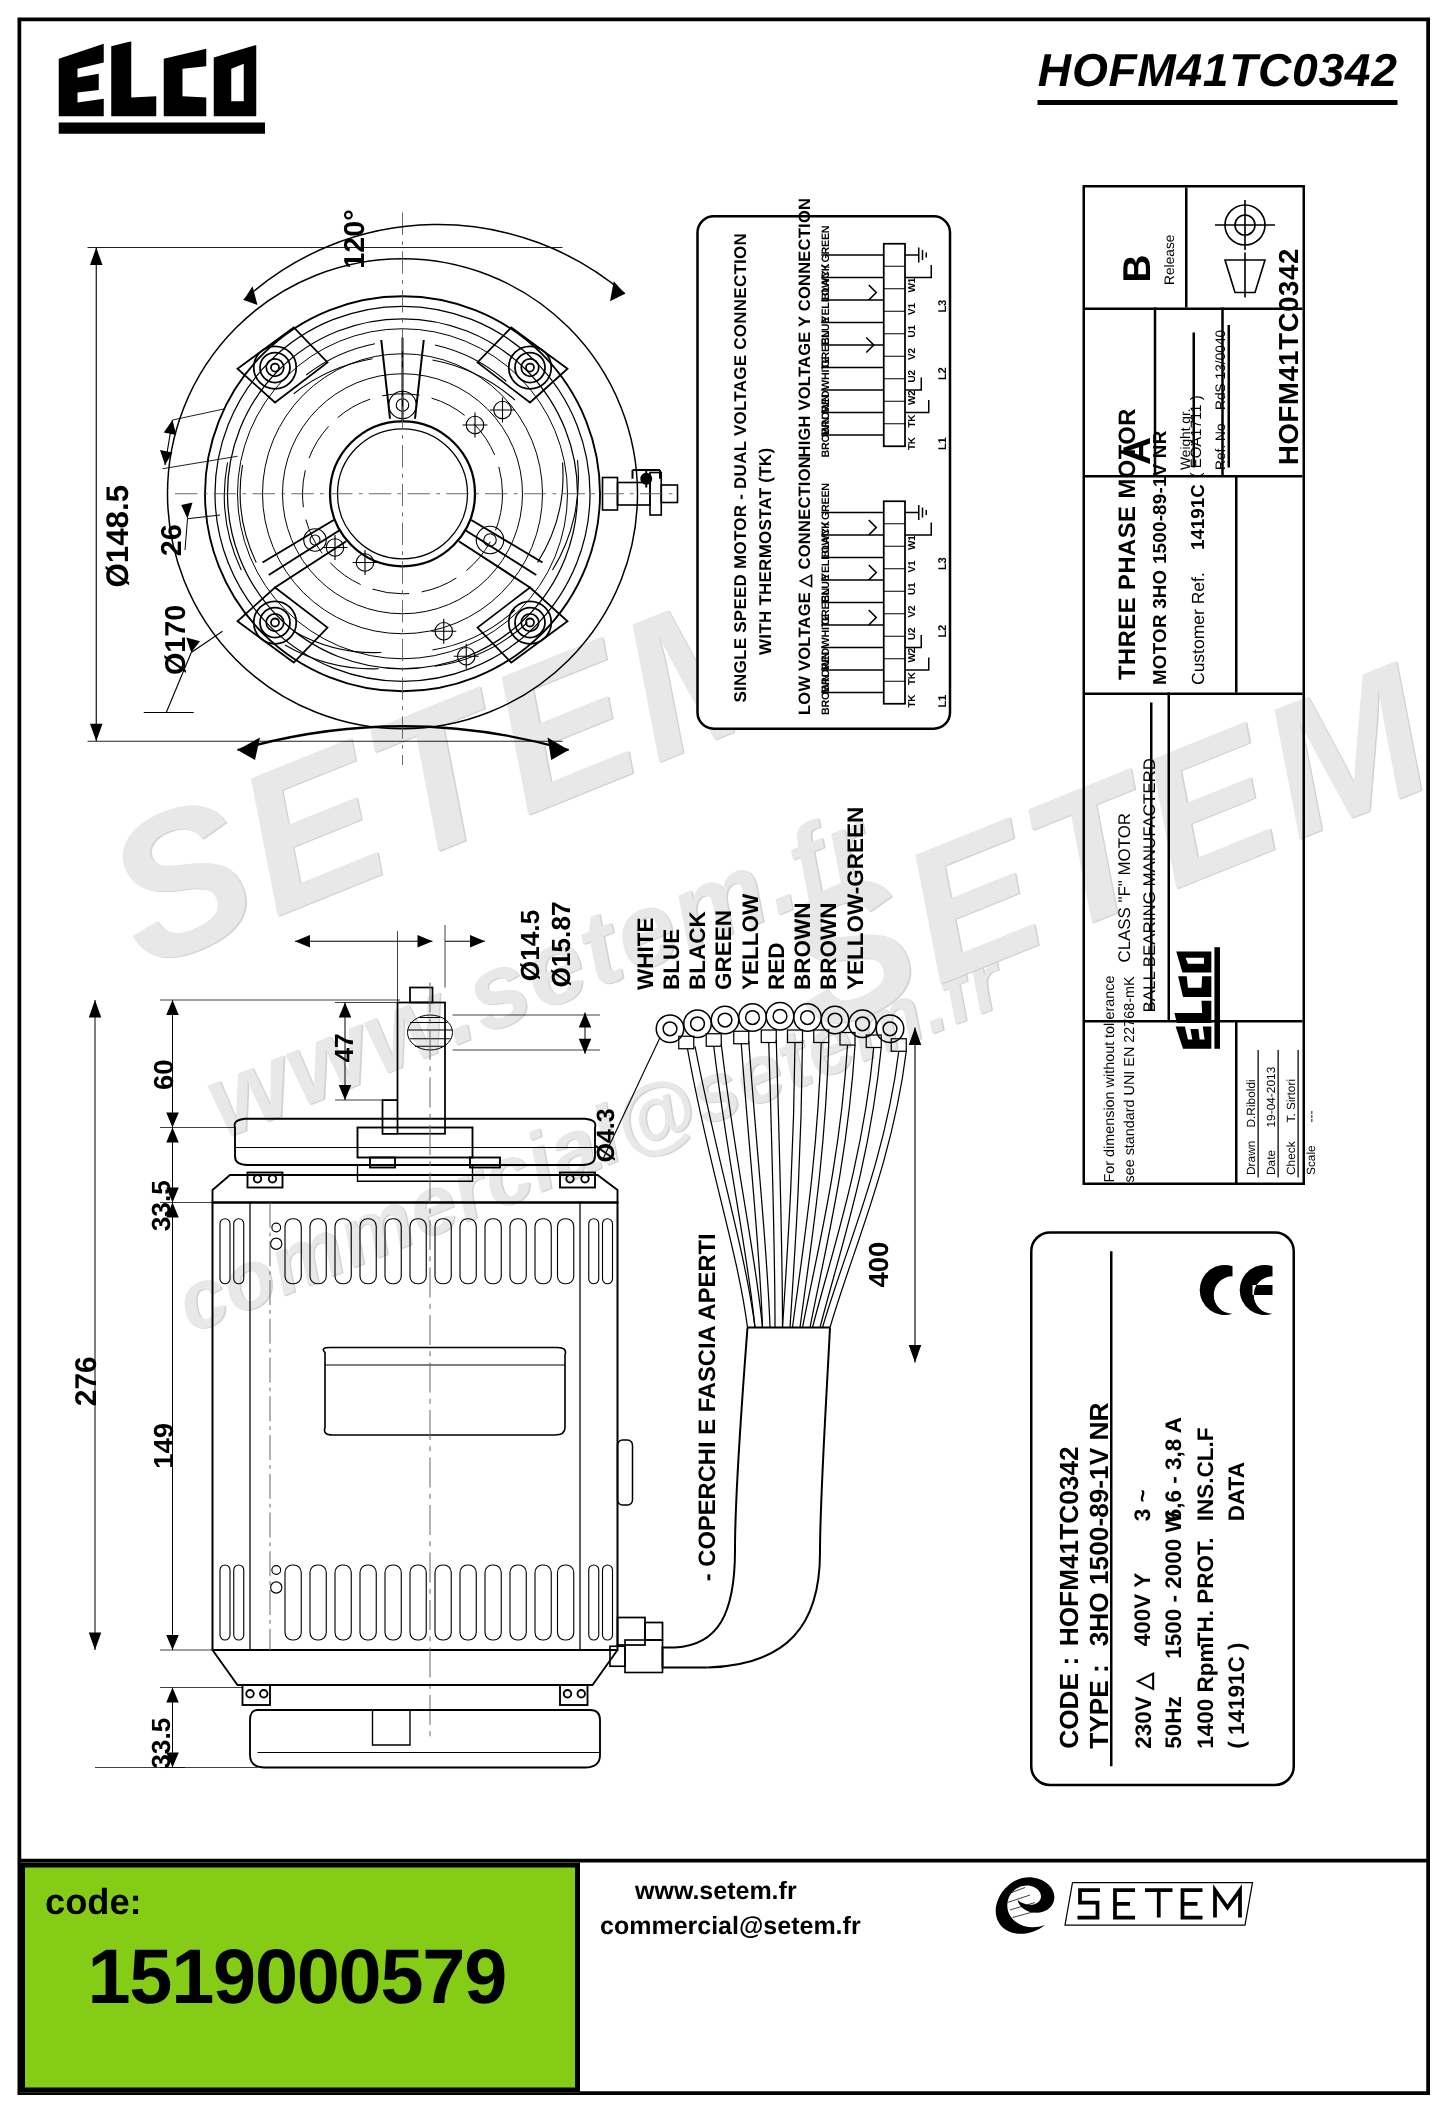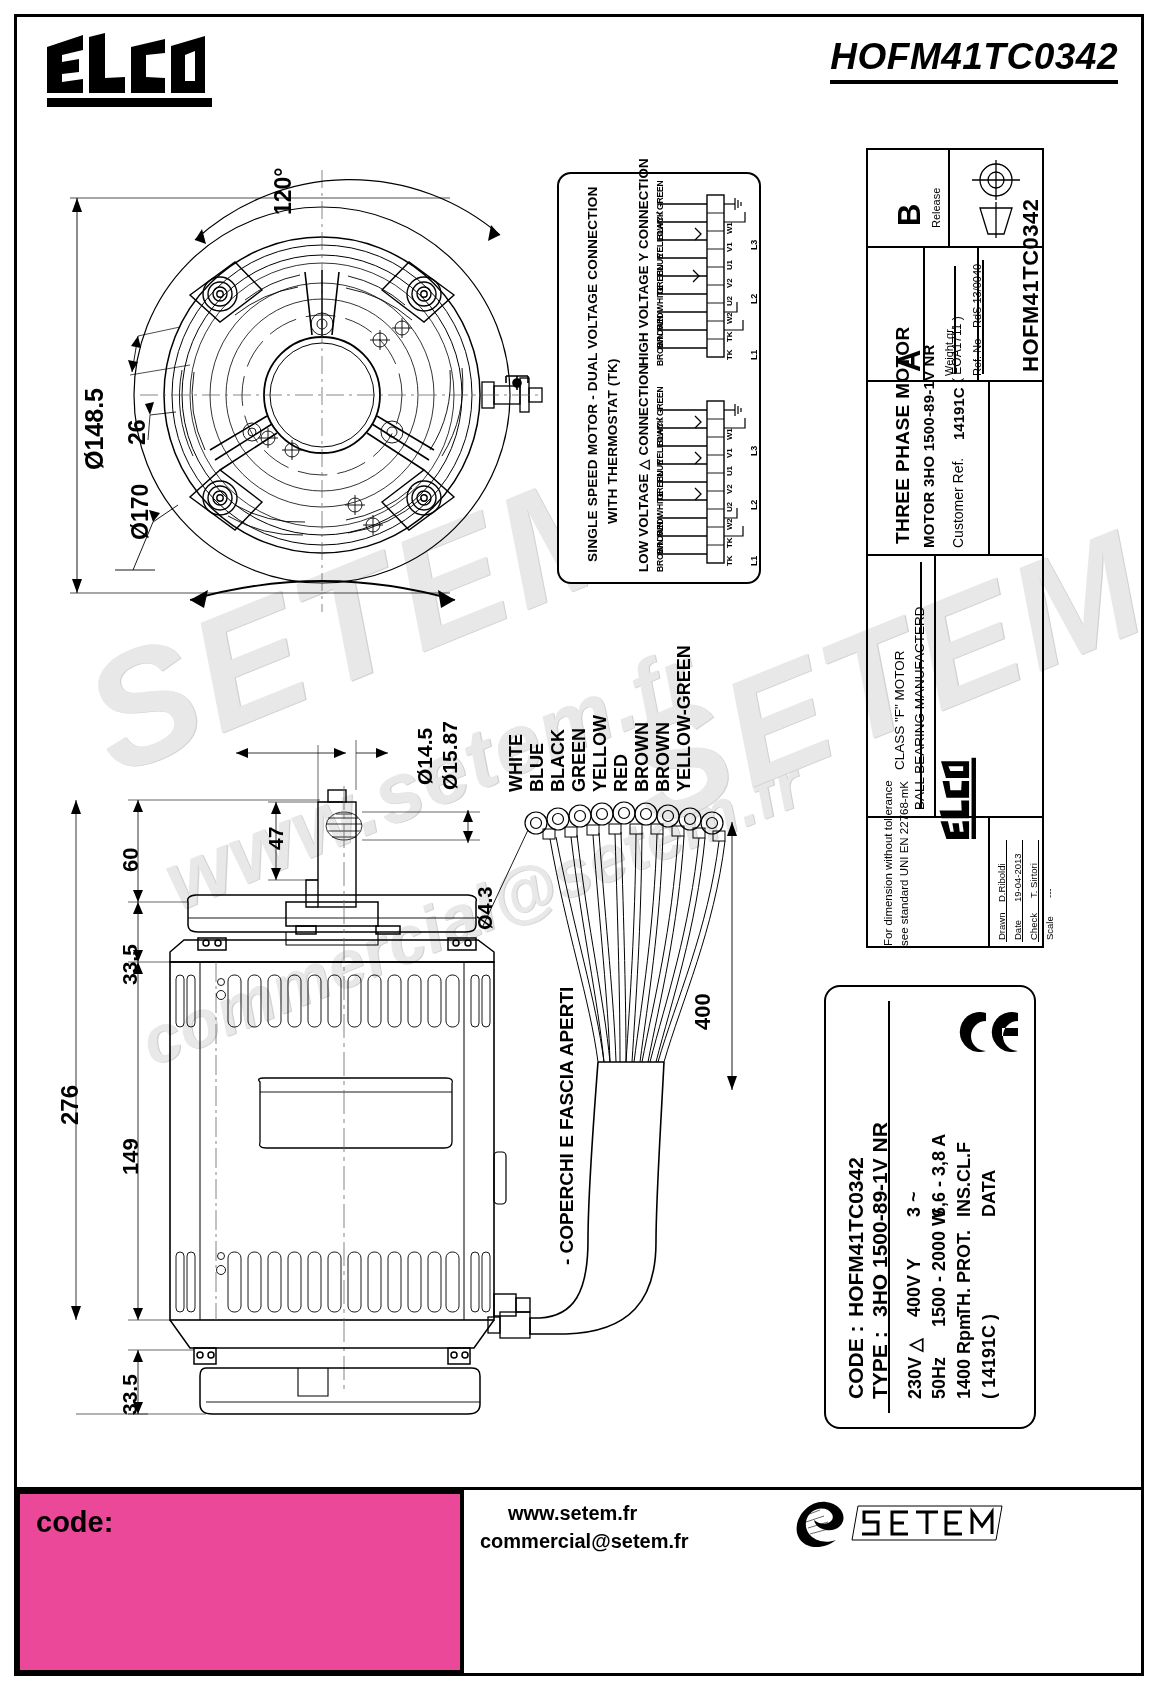--- a/index.html
+++ b/index.html
@@ -27,21 +27,21 @@
 
   
   #titleblock{position:absolute;left:866px;top:148px;width:178px;height:800px;border:2px solid #000;box-sizing:border-box;}
   .tbline{position:absolute;background:#000;}
 
   
   #dataplate{position:absolute;left:824px;top:985px;width:208px;height:440px;border:2.5px solid #000;border-radius:16px;background:#fff;}
 
   
   #footer-line{position:absolute;left:16px;top:1487px;width:1126px;height:3px;background:#000;}
-  #codebox{position:absolute;left:16px;top:1490px;width:448px;height:184px;border:4px solid #000;box-sizing:border-box;background:#ec4899;text-align:right;}
+  #codebox{position:absolute;left:16px;top:1490px;width:448px;height:184px;border:4px solid #000;box-sizing:border-box;background:#84cc16;text-align:right;}
 
   
   svg{display:block;}
   .wm{position:absolute;color:#e8e8e8;font-weight:bold;font-style:italic;pointer-events:none;
       text-shadow:1px 1px 0 #d2d2d2;}
 </style>
 </head>
 <body>
 
 <div id="page">
@@ -724,20 +724,21 @@
       <g fill="#000">
         <path d="M28 4 A 20 20 0 1 0 28 42 A 15 15 0 1 1 28 12 Z"></path>
         <path d="M60 4 A 20 20 0 1 0 60 42 A 15 15 0 1 1 60 12 Z M44 19 h16 v8 h-16 Z"></path>
       </g>
     </svg>
   </div>
 
   <div id="footer-line"></div>
   <div id="codebox">
     <div class="txt b" style="left:16px;top:12px;font-size:29px;">code:</div>
+    <div class="txt b" style="left:50px;top:52px;font-size:62px;letter-spacing:-1px;">1519000579</div>
   </div>
 
   <div class="txt b" style="left:508px;top:1502px;font-size:20px;">www.setem.fr</div>
   <div class="txt b" style="left:480px;top:1530px;font-size:20px;">commercial@setem.fr</div>
 
   <svg class="abs" style="left:790px;top:1492px;" width="250" height="64" viewBox="0 0 250 64">
     <g>
       <path d="M8 44 C 2 30 16 8 36 10 C 52 12 58 26 50 34 C 42 42 26 38 24 28 C 34 36 46 30 42 22 C 36 12 18 16 16 30 C 14 44 30 54 46 48 C 34 58 14 58 8 44 Z" fill="#000"></path>
       <g stroke="#000" stroke-width="0.6" fill="none">
         <path d="M14 24 L30 18 M16 30 L34 24 M18 36 L38 30 M20 42 L42 36"></path>

